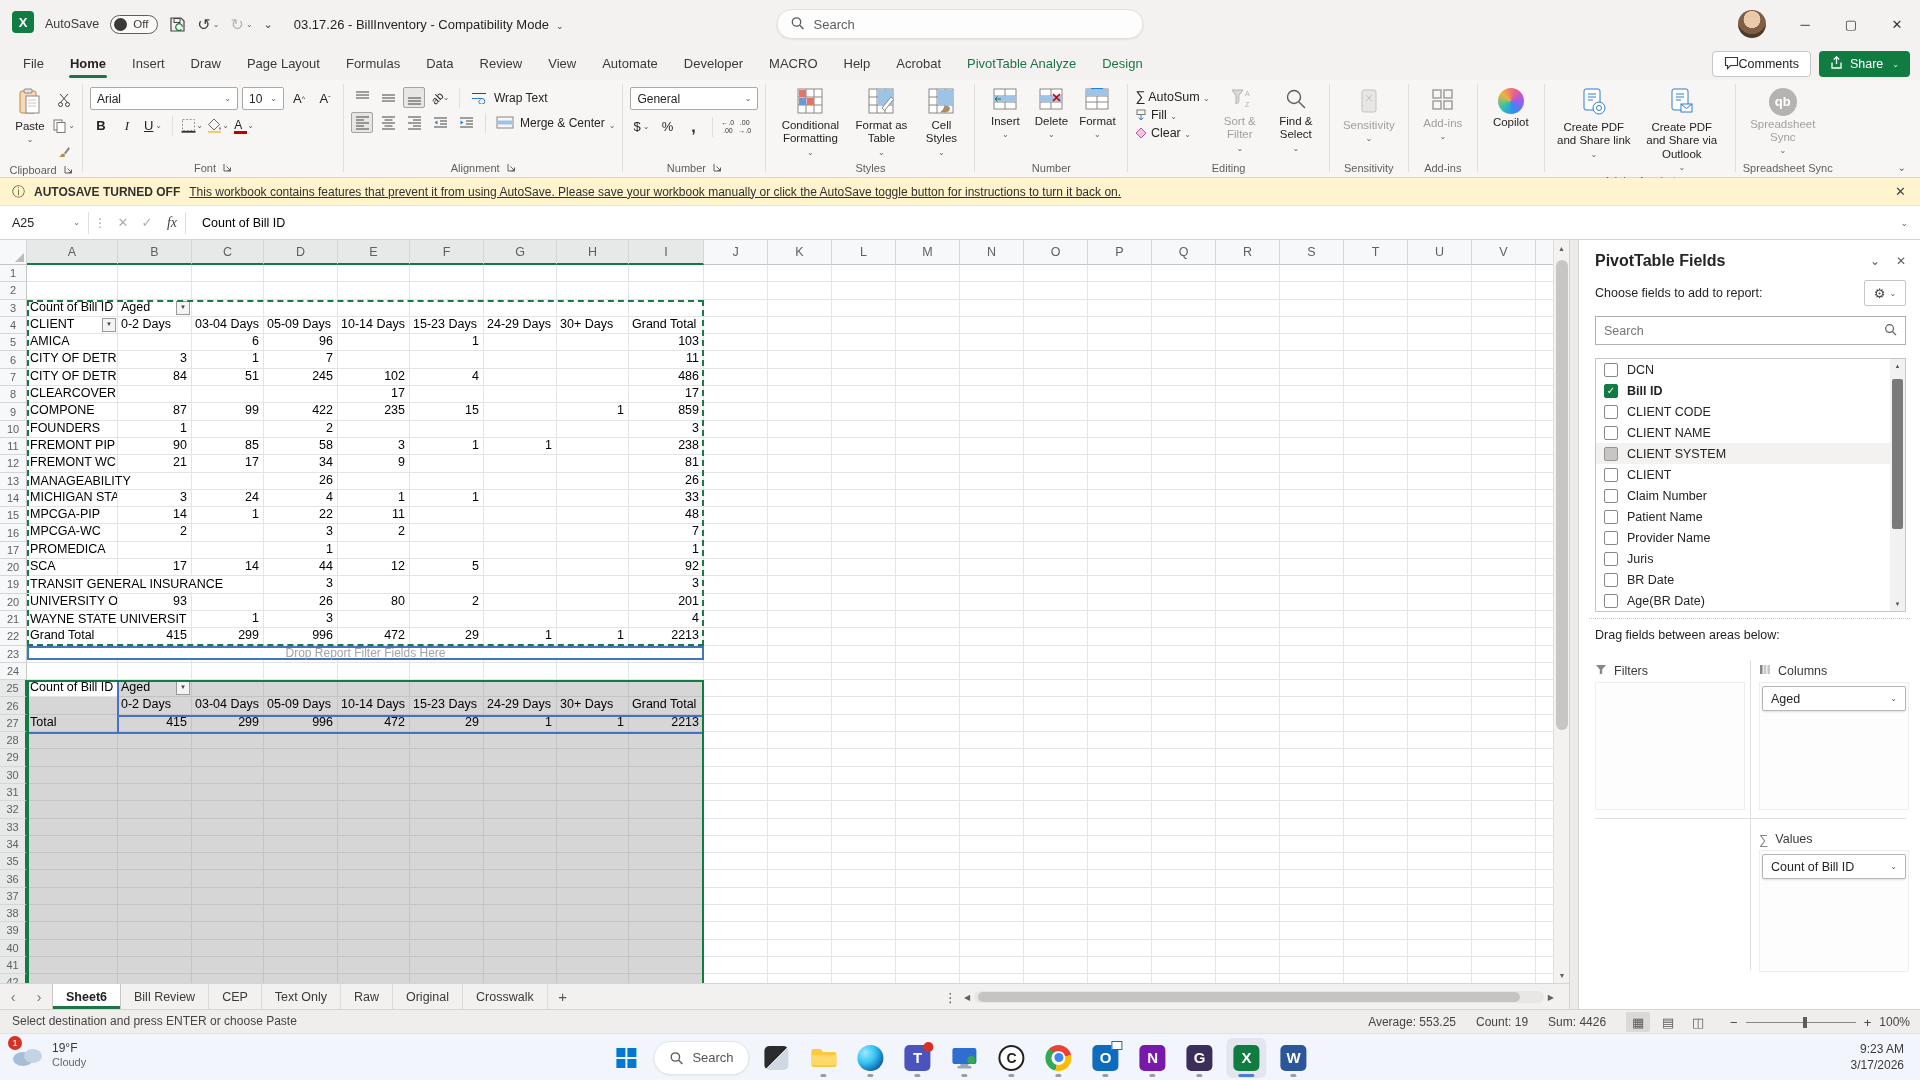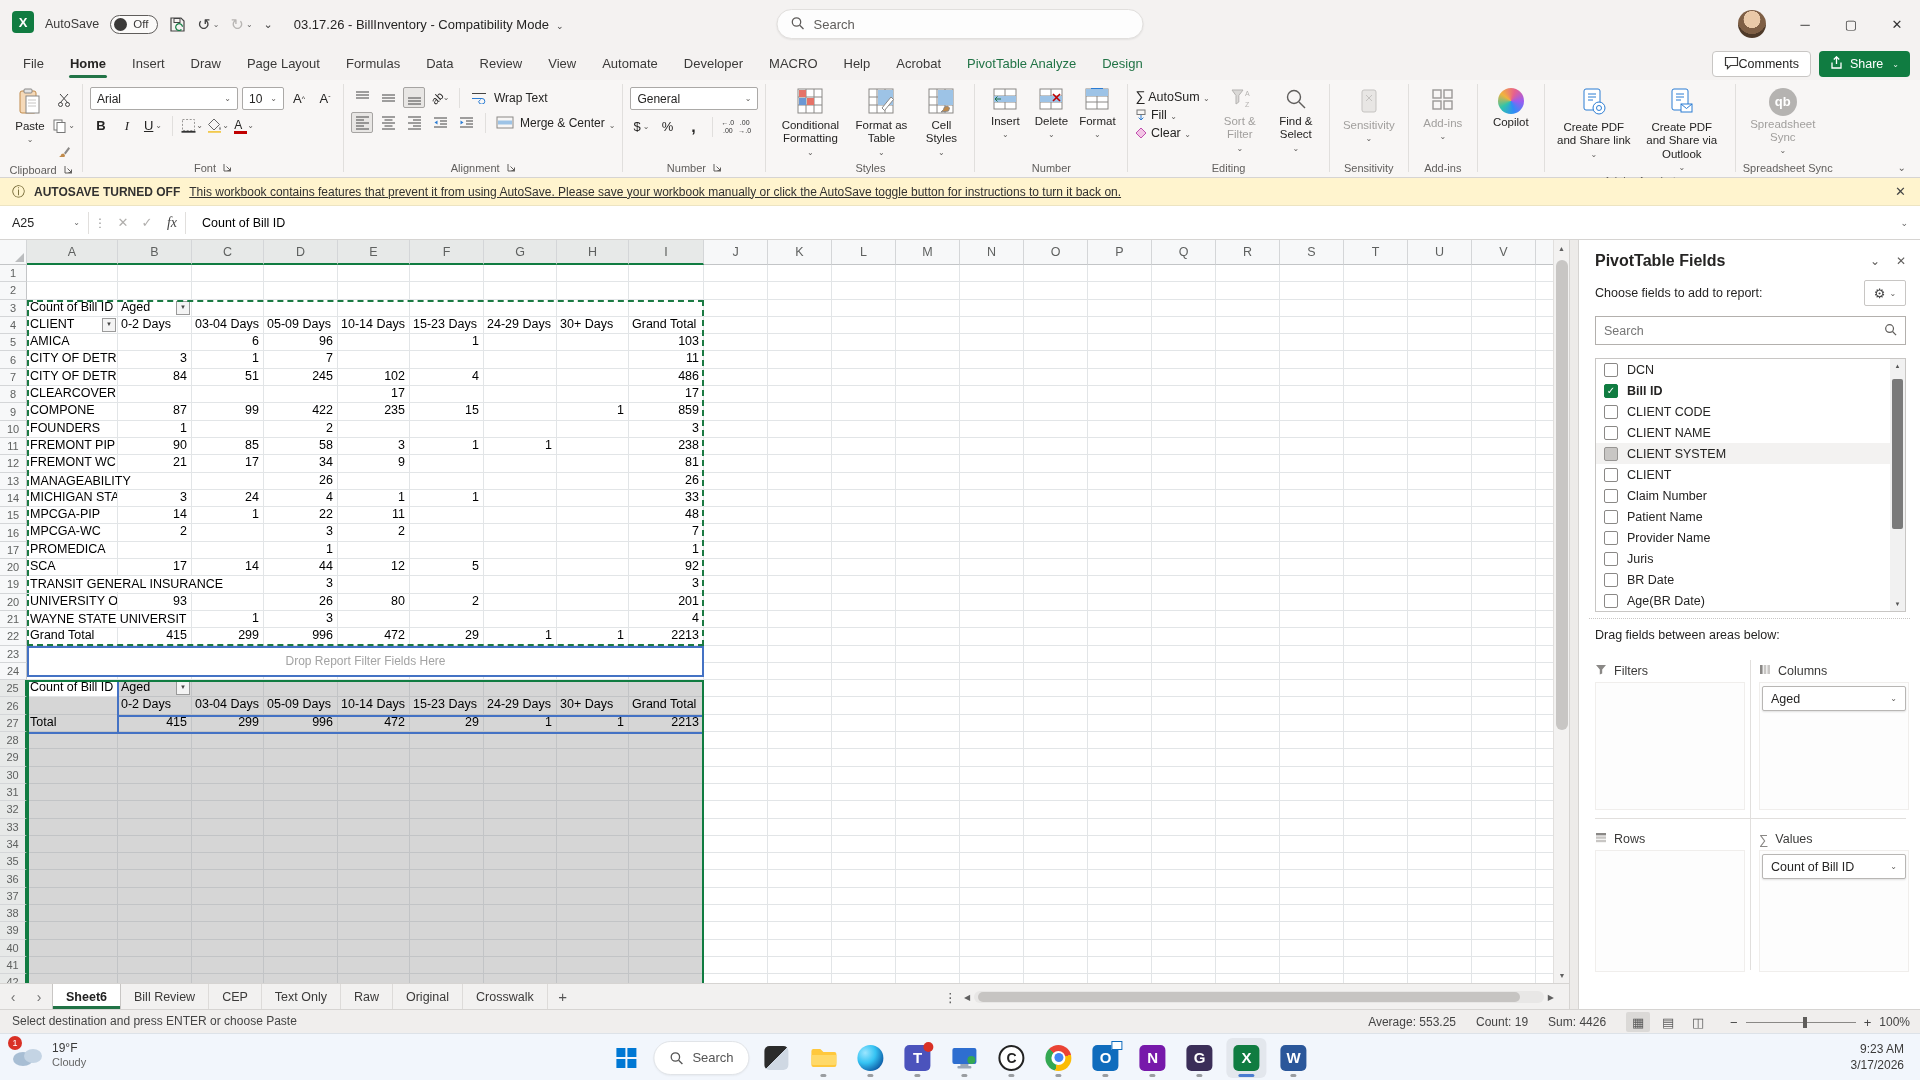--- a/index.html
+++ b/index.html
@@ -1844,21 +1844,21 @@
           <div class="c" style="width: 64px;"></div>
           <div class="c" style="width: 64px;"></div>
           <div class="c" style="width: 64px;"></div>
           <div class="c" style="width: 64px;"></div>
           <div class="c" style="width: 64px;"></div>
           <div class="c" style="width: 64px;"></div>
           <div class="c" style="width: 64px;"></div>
           <div class="c" style="width: 64px;"></div>
         </div>
         <div class="ov" style="left: 27px; top: 34.6px; width: 677px; height: 346px; border: 2px dashed rgb(27, 122, 67);"></div>
-        <div class="ov" style="left: 27px; top: 380.6px; width: 677px; height: 31px; background: rgb(255, 255, 255); border: 2px solid rgb(68, 114, 196); display: flex; align-items: center; justify-content: center; font-size: 12px; color: rgb(163, 163, 163);">Drop Report Filter Fields Here</div>
+        <div class="ov" style="left: 27px; top: 380.6px; width: 677px; height: 14px; background: rgb(255, 255, 255); border: 2px solid rgb(68, 114, 196); display: flex; align-items: center; justify-content: center; font-size: 12px; color: rgb(163, 163, 163);">Drop Report Filter Fields Here</div>
         <div class="ov" style="left: 117px; top: 415.2px; width: 0px; height: 51.9px; border-left: 2px solid rgb(68, 114, 196);"></div>
         <div class="ov" style="left: 118px; top: 449.8px; width: 586px; height: 0px; border-top: 2px solid rgb(68, 114, 196);"></div>
         <div class="ov" style="left: 27px; top: 467.1px; width: 677px; height: 0px; border-top: 2px solid rgb(68, 114, 196);"></div>
         <div class="ov" style="left: 27px; top: 415.2px; width: 677px; height: 320px; border: 2px solid rgb(16, 124, 65);"></div>
       </div>
     <div id="vsb">
       <div class="vbtn">▲</div>
       <div id="vthumb"></div>
       <div class="vbtn" id="vdown">▼</div>
     </div>
@@ -1961,31 +1961,20 @@
               <rect x="8.4" y="1" width="2.6" height="9" fill="#C8C6C4"></rect>
             </svg></span>
           <span>Columns</span>
         </div>
         <div class="q-zone" style="height: 128px;">
           <div class="pill">
             <span>Aged</span>
             <span class="chev">⌄</span>
           </div>
         </div>
-      </div>
-      <div class="q" style="left: 16px; top: 588px;">
-        <div class="q-head">
-          <span><svg width="12" height="11">
-              <rect x="1" y="1" width="10" height="2.4" fill="#8A8886"></rect>
-              <rect x="1" y="4.4" width="10" height="2.4" fill="#C8C6C4"></rect>
-              <rect x="1" y="7.8" width="10" height="2.4" fill="#C8C6C4"></rect>
-            </svg></span>
-          <span>Rows</span>
-        </div>
-        <div class="q-zone" style="height: 122px;"></div>
       </div>
       <div class="q" style="left: 180px; top: 588px;">
         <div class="q-head">
           <span><span style="font-size:13px;color:#8A8886">∑</span></span>
           <span>Values</span>
         </div>
         <div class="q-zone" style="height: 122px;">
           <div class="pill">
             <span>Count of Bill ID</span>
             <span class="chev">⌄</span>

